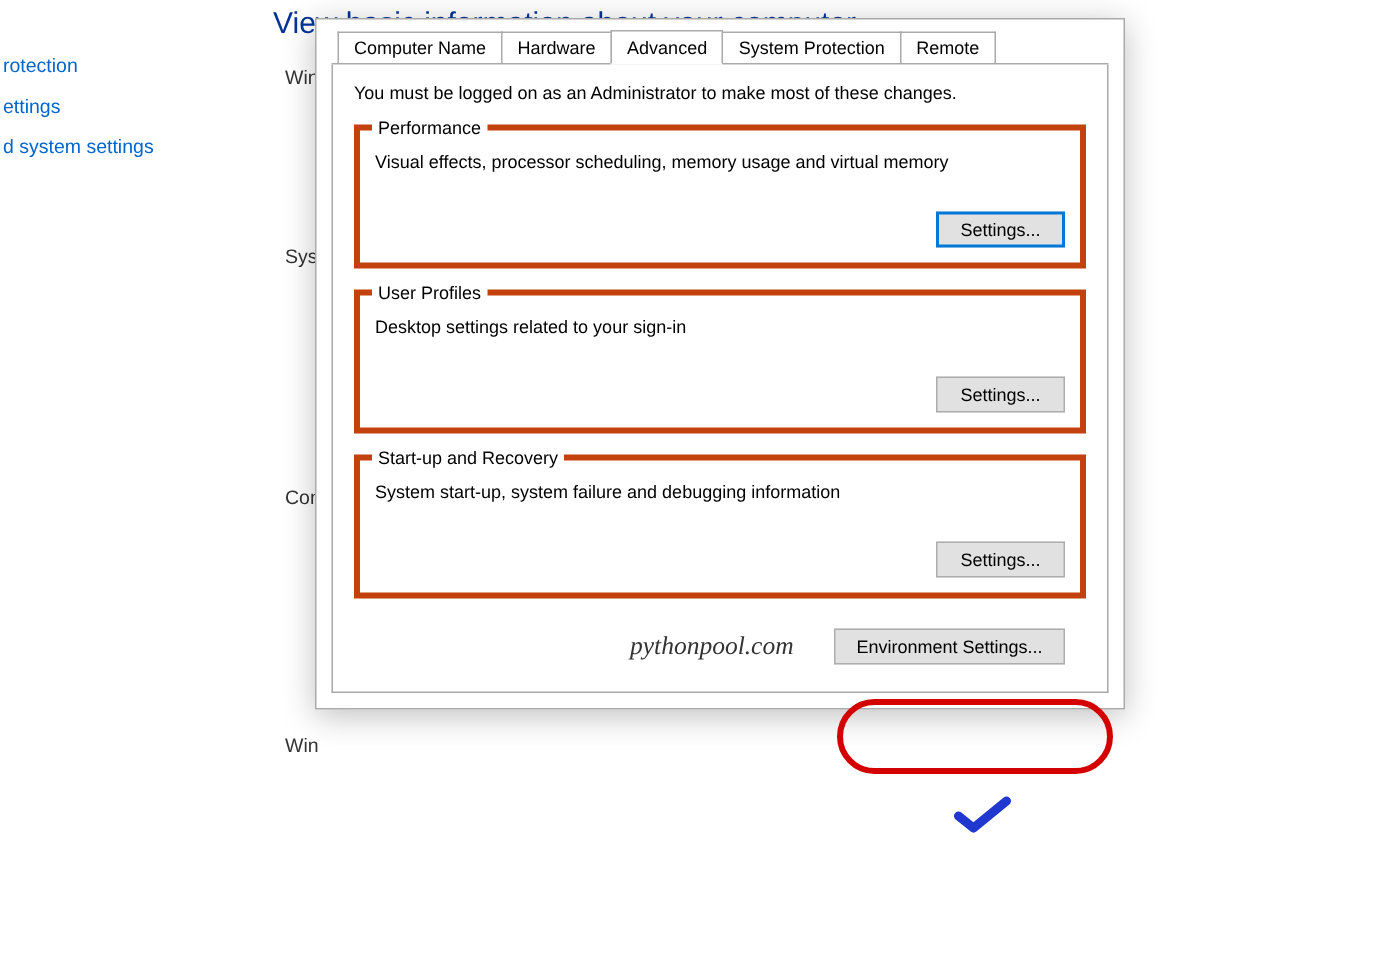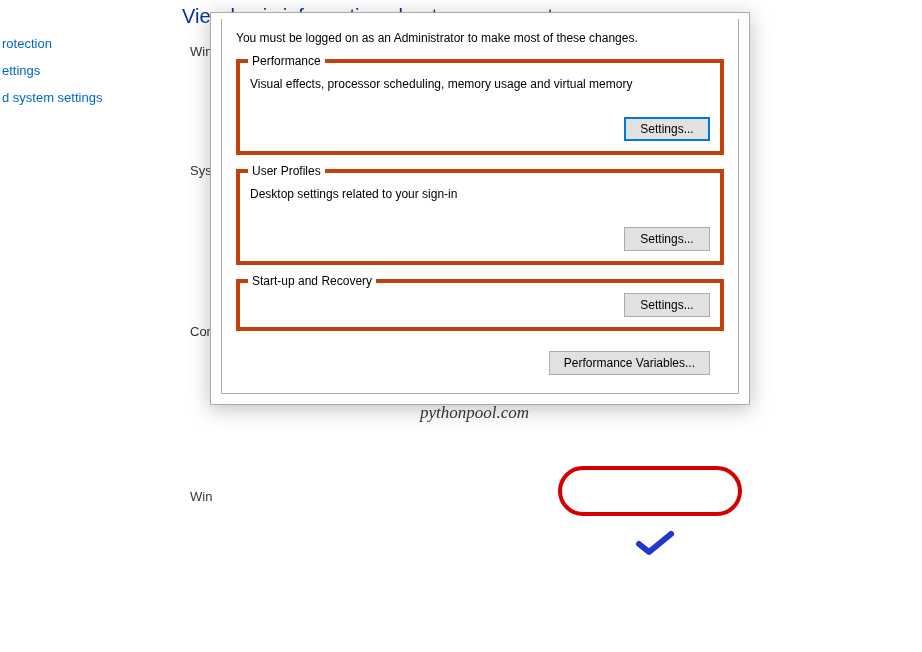--- a/index.html
+++ b/index.html
@@ -167,20 +167,21 @@
     padding: 14px 10px 12px 0;
     border-top: none;
   }
 
   .watermark {
     position: absolute;
     font-family: "Brush Script MT", cursive;
     font-style: italic;
     color: #333;
     font-size: 17px;
+    margin-top: 18px;
   }
 
   .red-ring {
     position: absolute;
     border: 4px solid #d40000;
     border-radius: 28px;
     pointer-events: none;
   }
   .blue-check {
     position: absolute;
@@ -201,20 +202,27 @@
 <div class="bg-labels">
   <div style="margin-top:0">Win</div>
   <div style="margin-top:104px">Syst</div>
   <div style="margin-top:146px">Com</div>
   <div style="margin-top:150px">Win</div>
 </div>
 
 <div class="dialog">
 
   <div class="dialog-body">
+    <div class="tab-row">
+      <div class="tab">Computer Name</div>
+      <div class="tab">Hardware</div>
+      <div class="tab active">Advanced</div>
+      <div class="tab">System Protection</div>
+      <div class="tab">Remote</div>
+    </div>
 
     <div class="tab-content">
       <div class="admin-note">You must be logged on as an Administrator to make most of these changes.</div>
 
       <div class="group">
         <div class="group-legend">Performance</div>
         <div class="group-desc">Visual effects, processor scheduling, memory usage and virtual memory</div>
         <div class="btn-row">
           <button class="win-btn highlight">Settings...</button>
         </div>
@@ -223,27 +231,28 @@
       <div class="group">
         <div class="group-legend">User Profiles</div>
         <div class="group-desc">Desktop settings related to your sign-in</div>
         <div class="btn-row">
           <button class="win-btn">Settings...</button>
         </div>
       </div>
 
       <div class="group">
         <div class="group-legend">Start-up and Recovery</div>
+        <div class="group-desc">System start-up, system failure and debugging information</div>
         <div class="btn-row">
           <button class="win-btn">Settings...</button>
         </div>
       </div>
 
       <div class="env-row">
-        <button class="win-btn" style="min-width:150px">Performance Variables...</button>
+        <button class="win-btn" style="min-width:150px">Environment Settings...</button>
       </div>
     </div>
   </div>
 
 </div>
 
 <div class="watermark" style="left:420px; top:403px;">pythonpool.com</div>
 
 <div class="red-ring" style="left:558px; top:466px; width:184px; height:50px;"></div>
 

